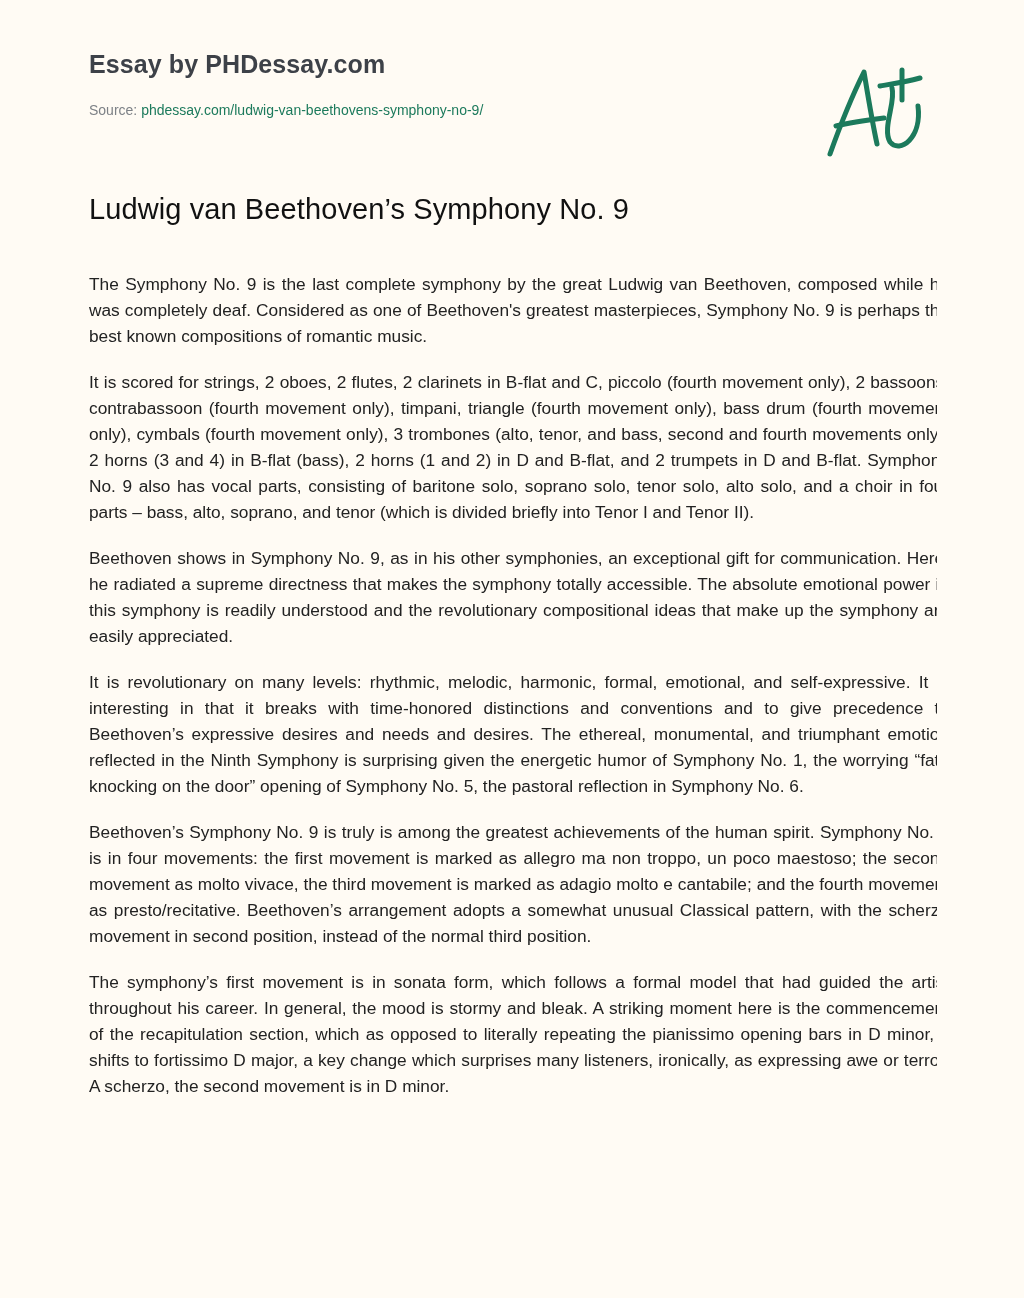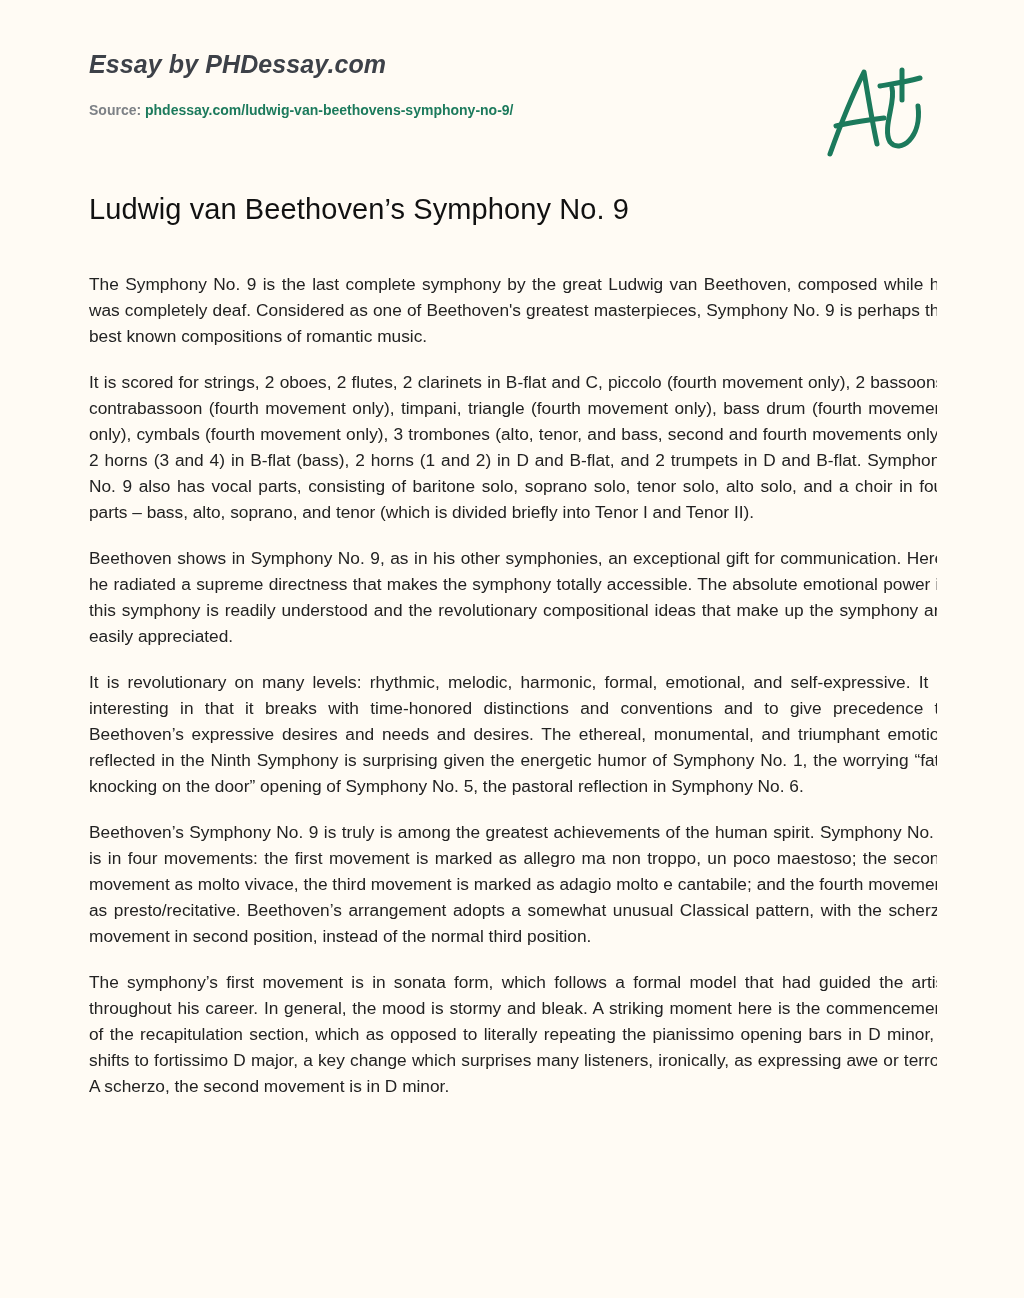--- a/index.html
+++ b/index.html
@@ -2,28 +2,28 @@
 <html><head>
 <meta charset="utf-8">
 <style>
   html, body { margin: 0; padding: 0; }
   body {
     width: 1024px; height: 1298px; overflow: hidden;
     background: #fffbf4;
     font-family: "Liberation Sans", sans-serif;
     position: relative;
   }
-  .header { position: absolute; left: 89px; top: 50px; font-style: italic; }
+  .header { position: absolute; left: 89px; top: 50px; }
   .brand {
     font-size: 25px; font-weight: bold; color: #3d4148;
     margin: 0; letter-spacing: 0.1px;
   }
   .source {
     position: absolute; left: 89px; top: 102px;
-    font-size: 14px; color: #7d8186; white-space: nowrap; font-weight: bold;
+    font-size: 14px; color: #7d8186; white-space: nowrap;
   }
   .source a { color: #1c7a5c; text-decoration: none; }
   .logo { position: absolute; left: 822px; top: 66px; width: 108px; height: 94px; }
   .title {
     position: absolute; left: 89px; top: 193px;
     font-size: 29px; font-weight: normal; color: #111; margin: 0;
     white-space: nowrap; letter-spacing: 0.1px;
   }
   .content {
     position: absolute; left: 89px; top: 271px;

